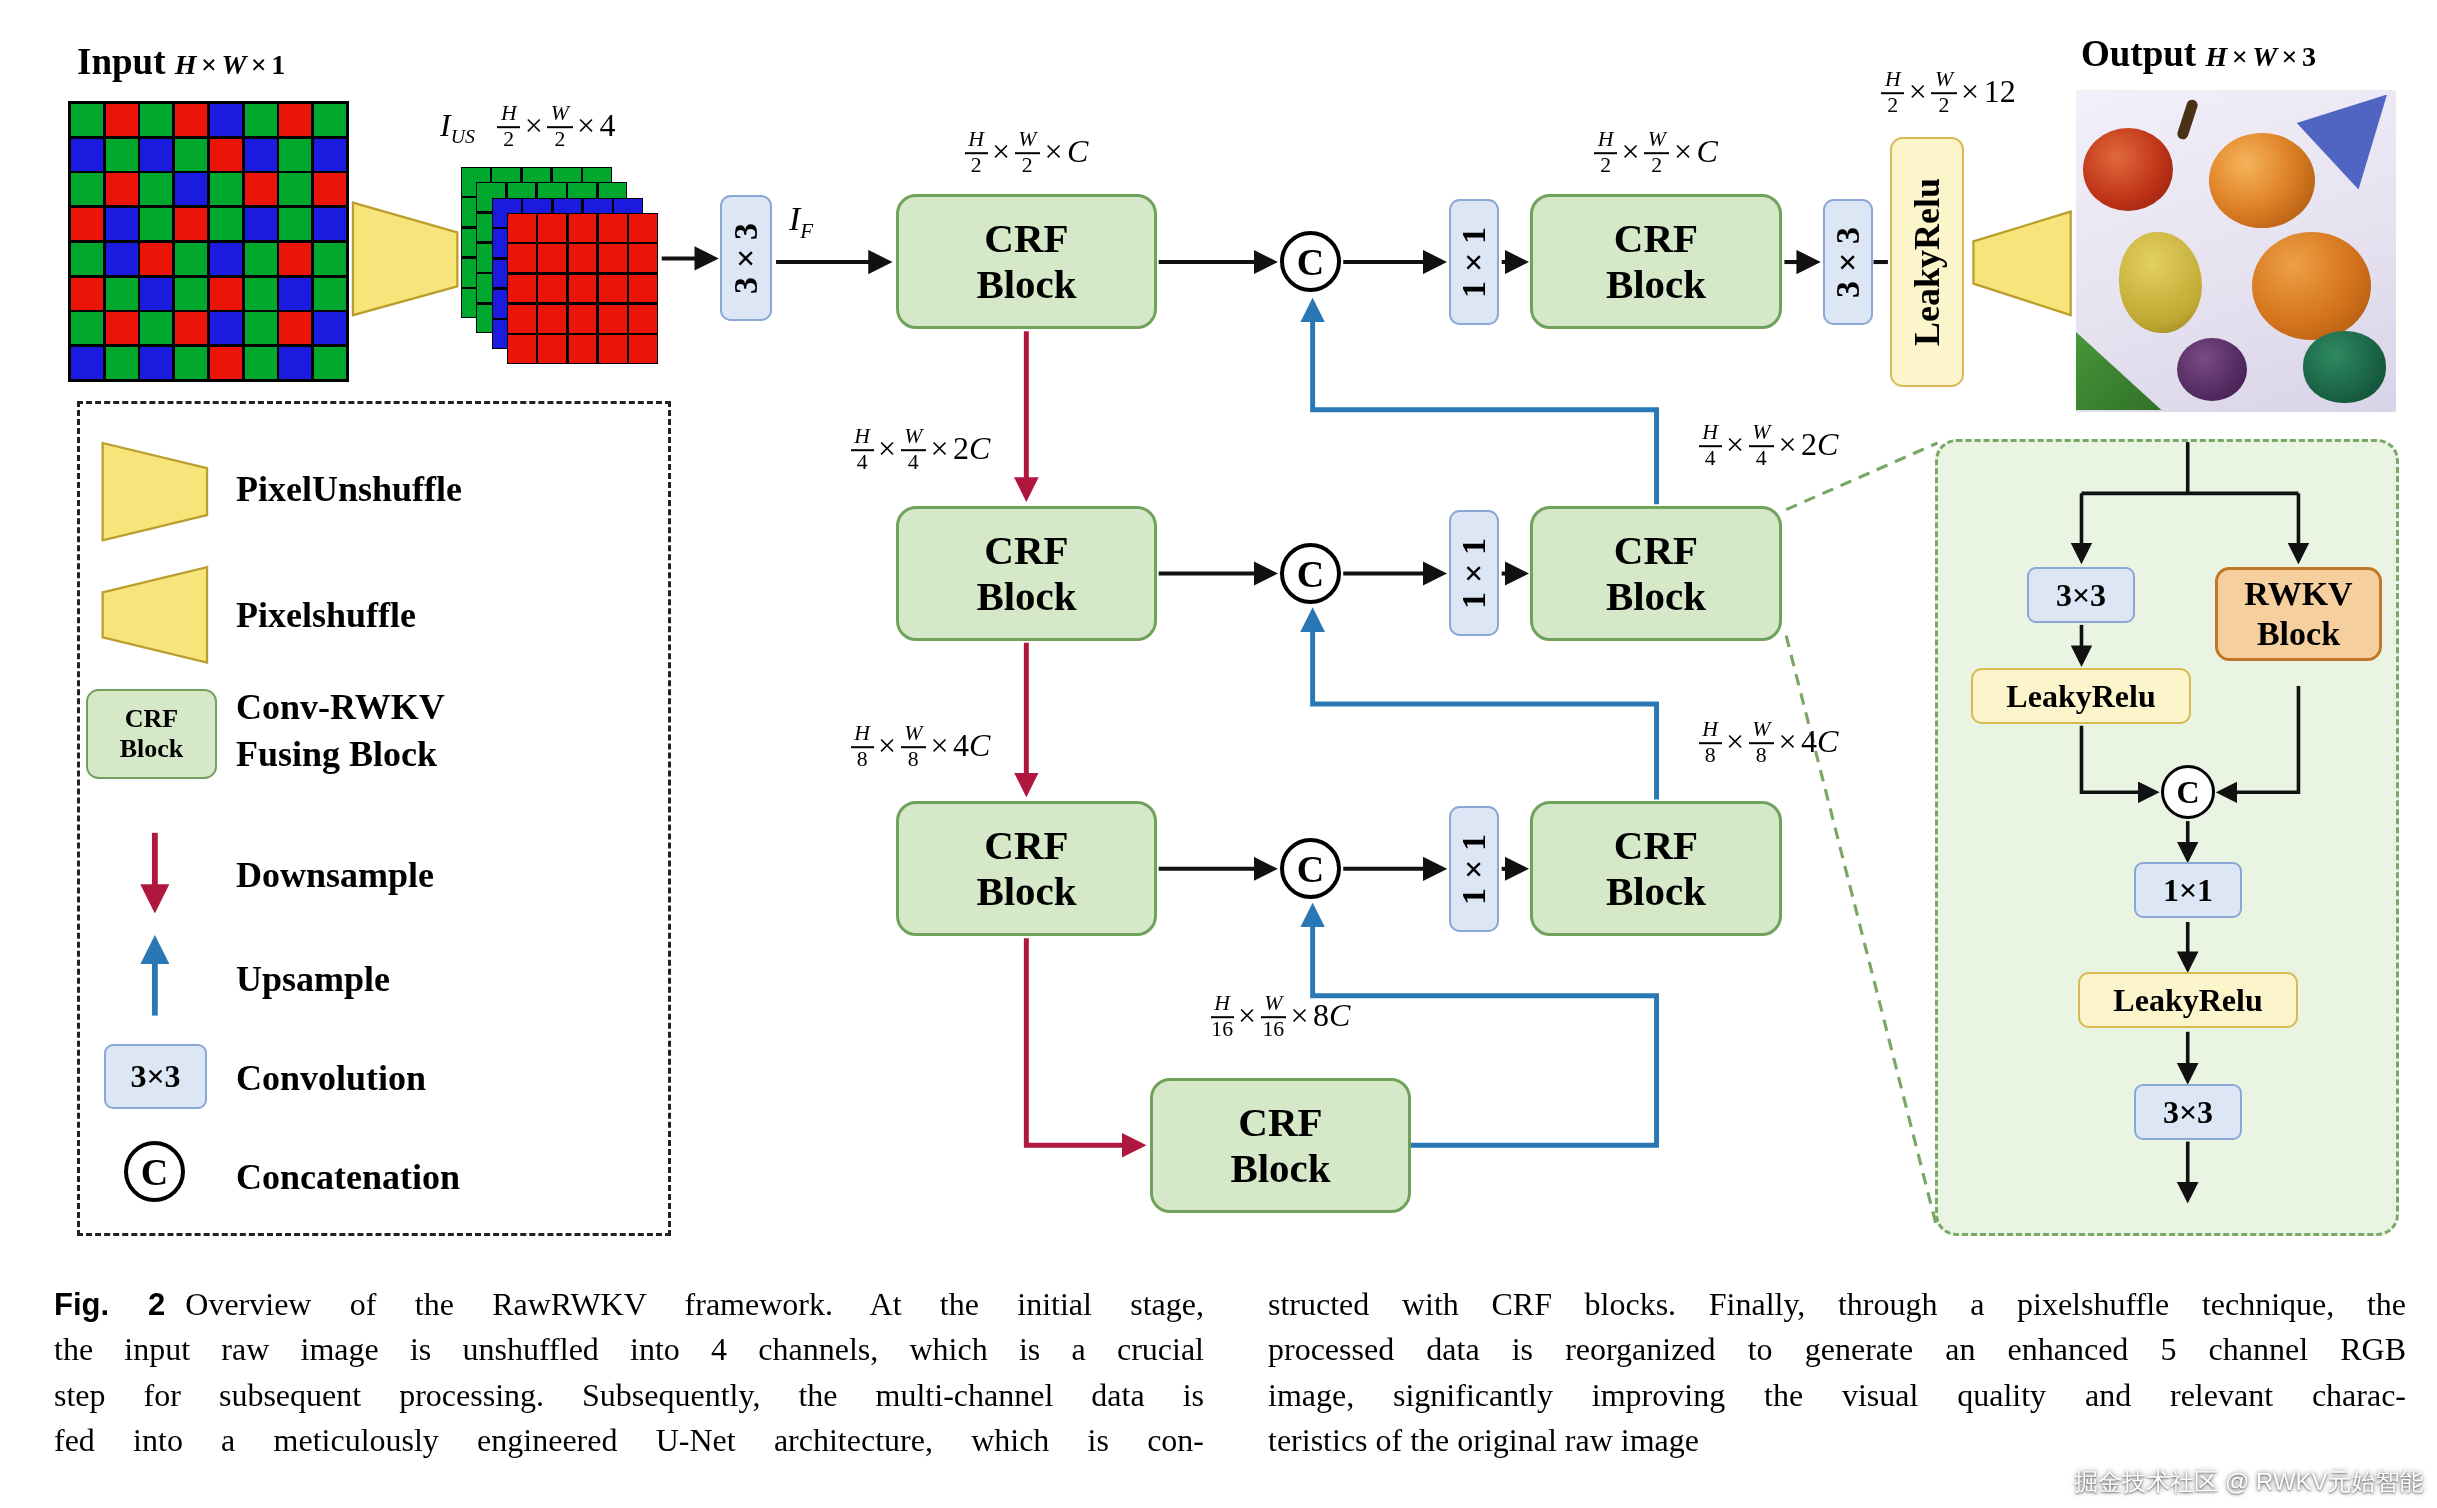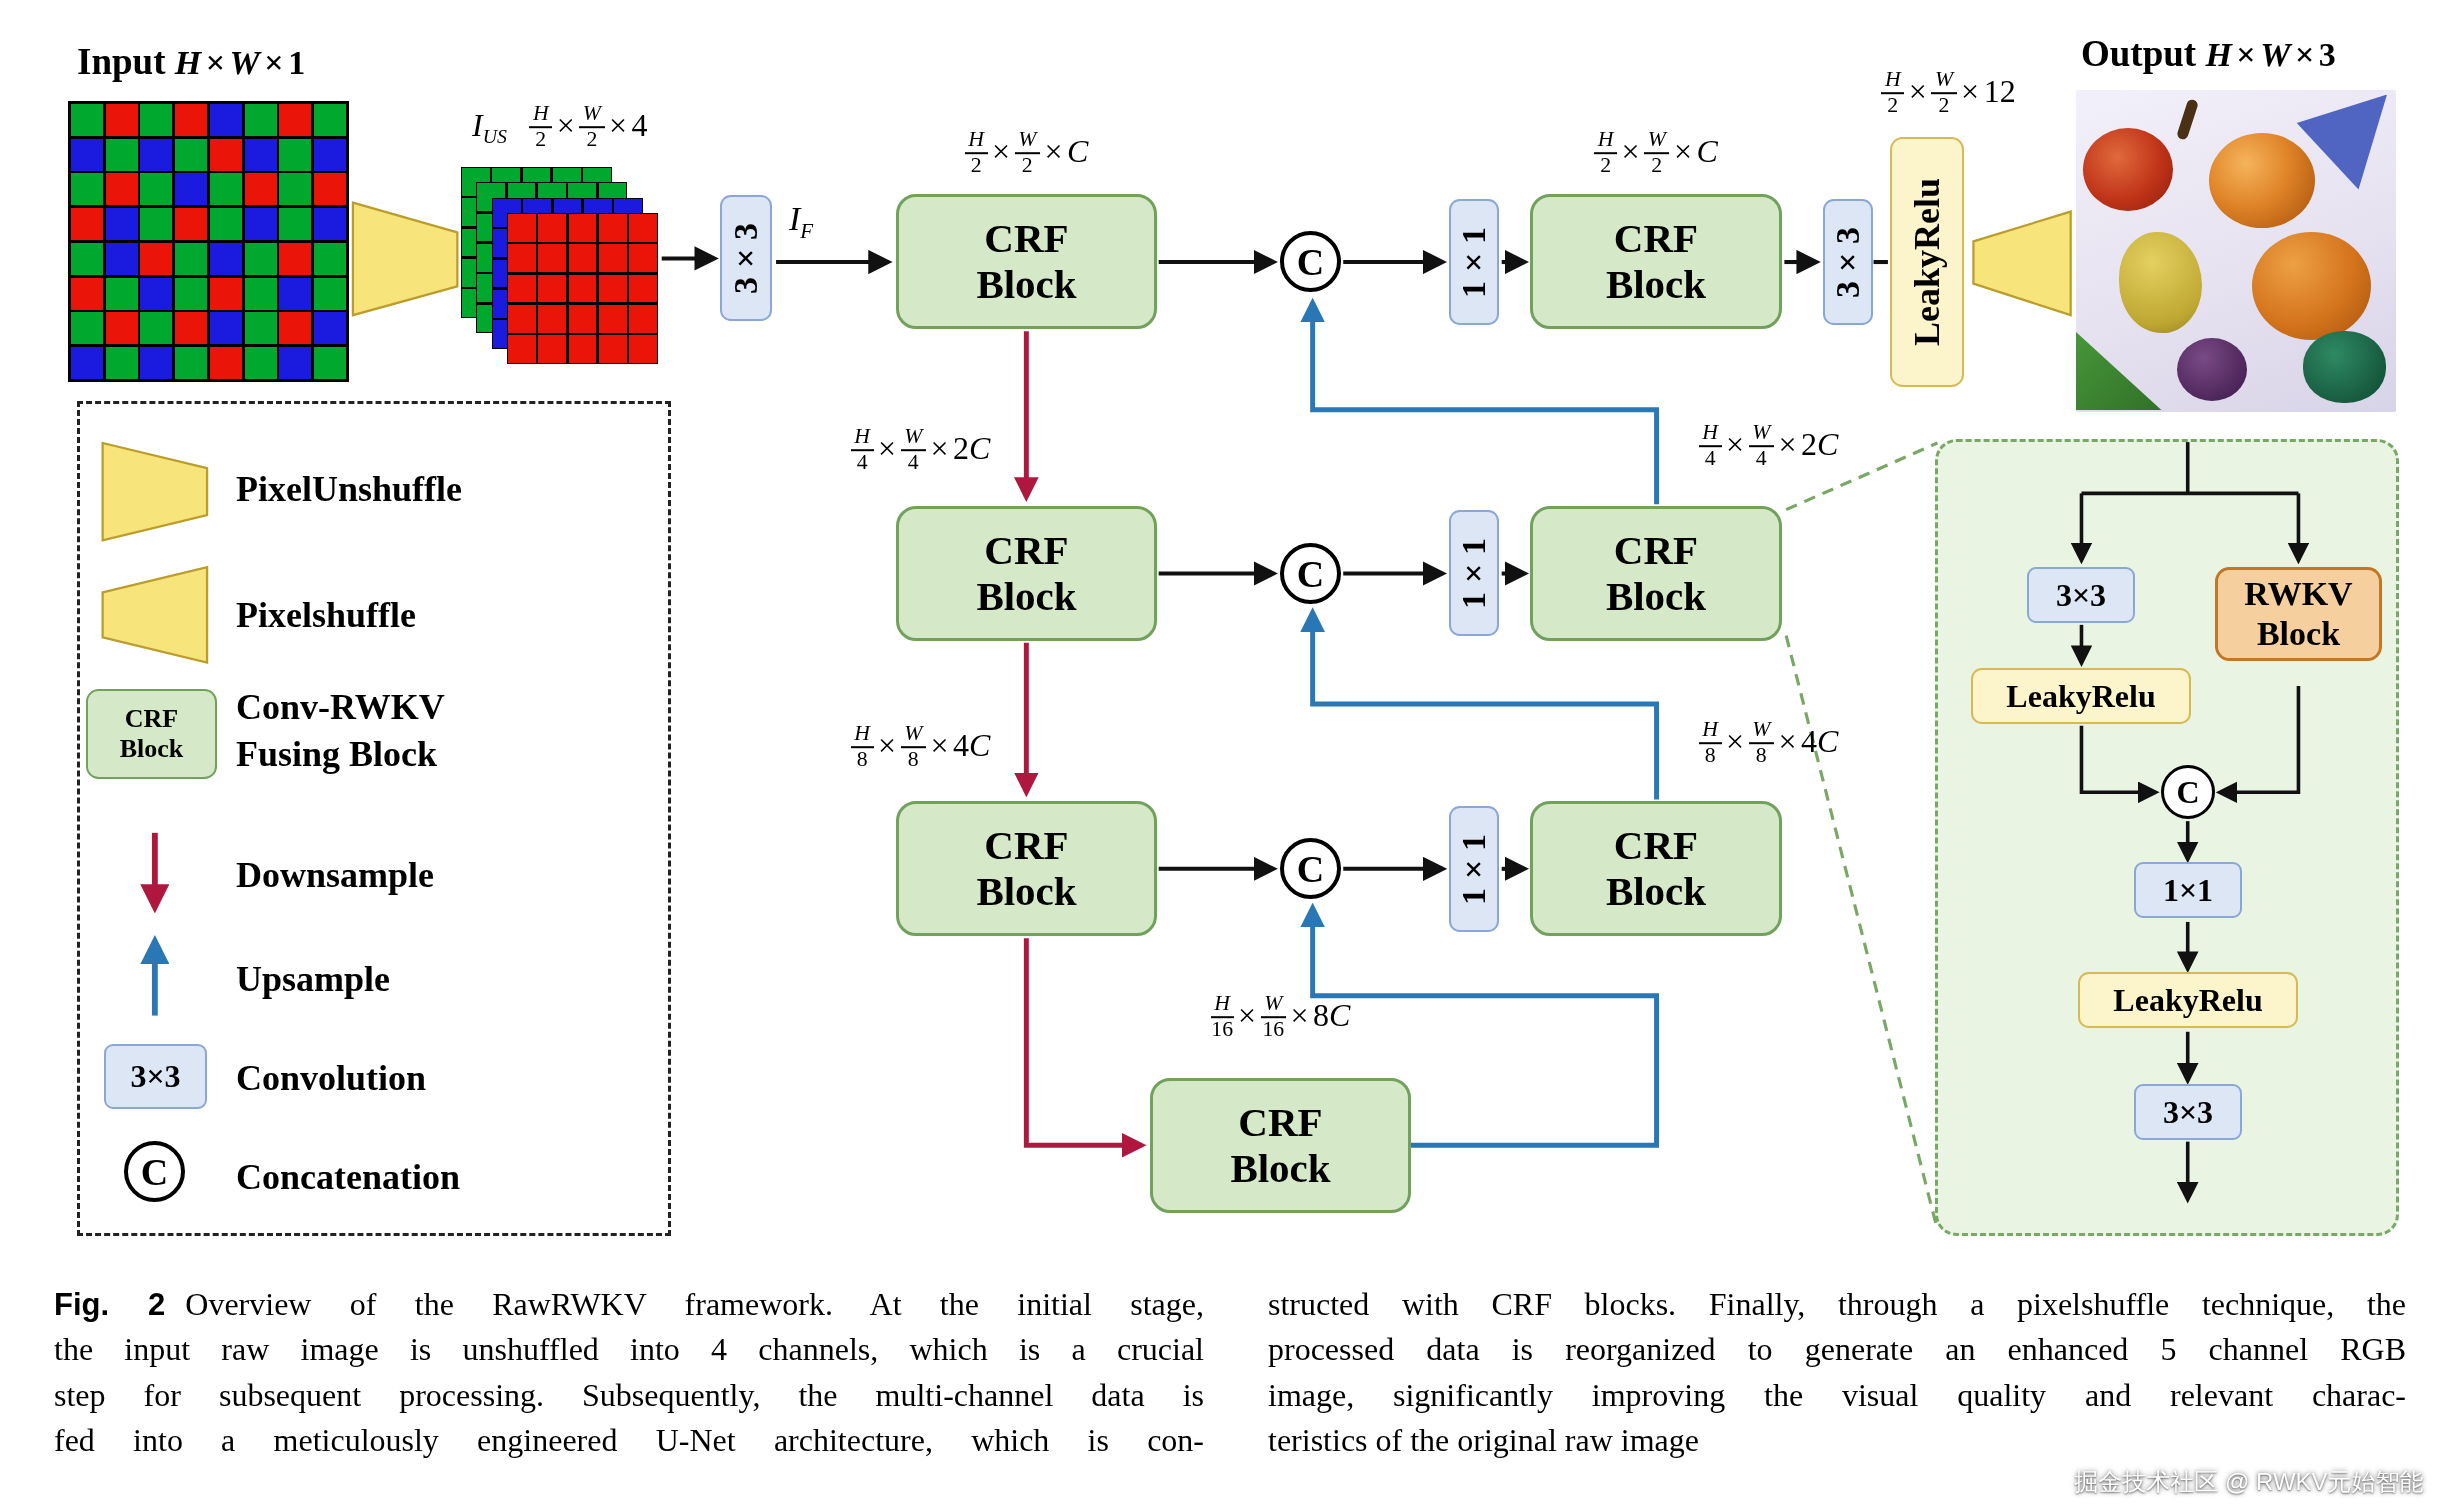--- a/index.html
+++ b/index.html
@@ -35,21 +35,21 @@
   .lbl{position:absolute;z-index:3;white-space:nowrap;}
   .math{font-size:32px;}
   .math i,.frac i{font-style:italic;}
   .frac{display:inline-block;vertical-align:middle;text-align:center;font-size:0.68em;line-height:1.08;
         transform:translateY(-1.8px);}
   .fnum{display:block;border-bottom:2.3px solid #000;padding:0 3.6px;}
   .fden{display:block;}
   .tms{margin:0 4.5px;}
   sub{font-size:0.62em;}
   .biglab{font-weight:bold;font-size:37px;}
-  .biglab .math{font-size:34px;font-weight:bold;}
+  .biglab .math{font-size:28px;font-weight:bold;}
 
   #bayer{position:absolute;z-index:3;display:grid;grid-template-columns:repeat(8,1fr);
          grid-template-rows:repeat(8,1fr);gap:2.7px;background:#000;border:3.6px solid #000;box-sizing:border-box;}
   #ius-stack{position:absolute;z-index:3;}
   .ius-layer{position:absolute;width:151px;height:151px;background:#000;border:1.8px solid #000;
              display:grid;grid-template-columns:repeat(5,1fr);grid-template-rows:repeat(5,1fr);
              gap:2.7px;box-sizing:border-box;}
   #legend-box{position:absolute;z-index:1;border:3.2px dashed #222;background:#fff;box-sizing:border-box;}
   .leg-label{position:absolute;z-index:3;font-weight:bold;font-size:36px;line-height:1.3;white-space:nowrap;}
   .leg-crf{position:absolute;z-index:3;background:#d5e8c8;border:2.7px solid #71a25c;border-radius:12.6px;
@@ -199,21 +199,21 @@
       <div style="background: rgb(27, 27, 223);"></div>
       <div style="background: rgb(0, 168, 46);"></div>
       <div style="background: rgb(27, 27, 223);"></div>
       <div style="background: rgb(0, 168, 46);"></div>
       <div style="background: rgb(234, 20, 8);"></div>
       <div style="background: rgb(0, 168, 46);"></div>
       <div style="background: rgb(27, 27, 223);"></div>
       <div style="background: rgb(0, 168, 46);"></div>
     </div>
 
-  <div class="lbl math" style="left:472px;top:104px">
+  <div class="lbl math" style="left:440px;top:104px">
     <span><i>I</i><sub><i>US</i></sub></span>
     <span style="margin-left:14.4px"><span class="frac"><span class="fnum"><i>H</i></span><span class="fden">2</span></span><span class="tms">×</span><span class="frac"><span class="fnum"><i>W</i></span><span class="fden">2</span></span><span class="tms">×</span>4</span>
   </div>
   <div id="ius-stack" style="left:461px;top:167px;width:200px;height:200px">
       <div class="ius-layer" style="left: 0px; top: 0px; z-index: 1;">
         <div style="background: rgb(0, 168, 46);"></div>
         <div style="background: rgb(0, 168, 46);"></div>
         <div style="background: rgb(0, 168, 46);"></div>
         <div style="background: rgb(0, 168, 46);"></div>
         <div style="background: rgb(0, 168, 46);"></div>

